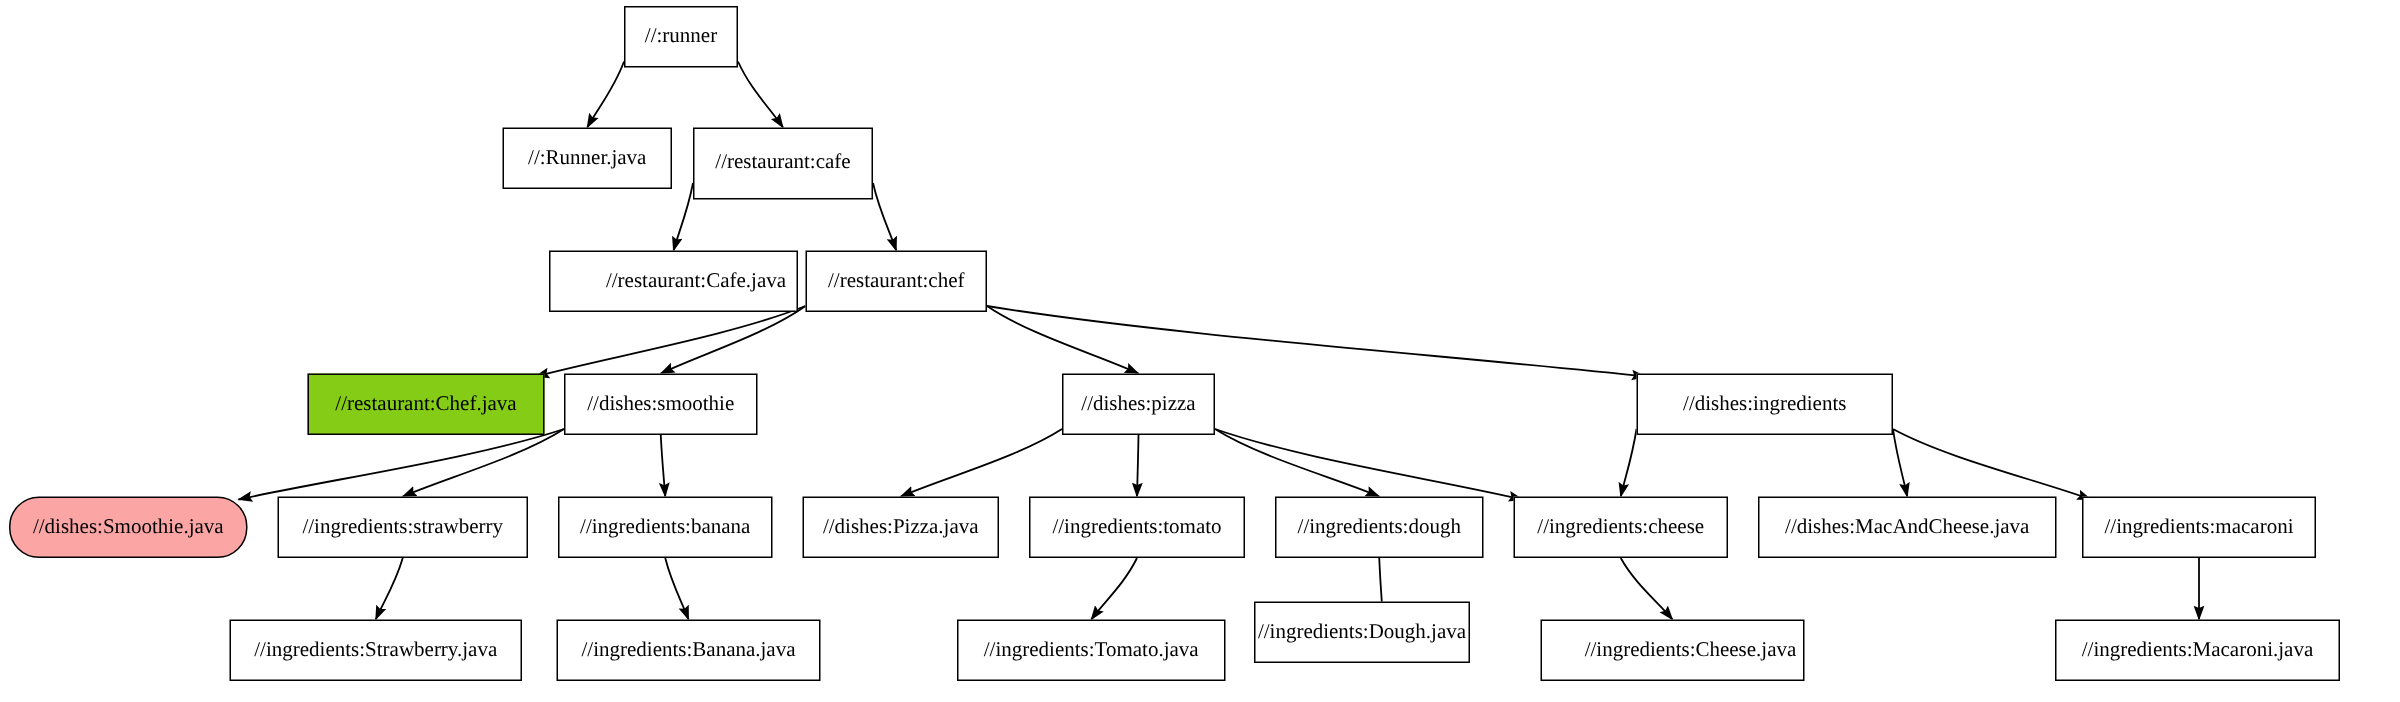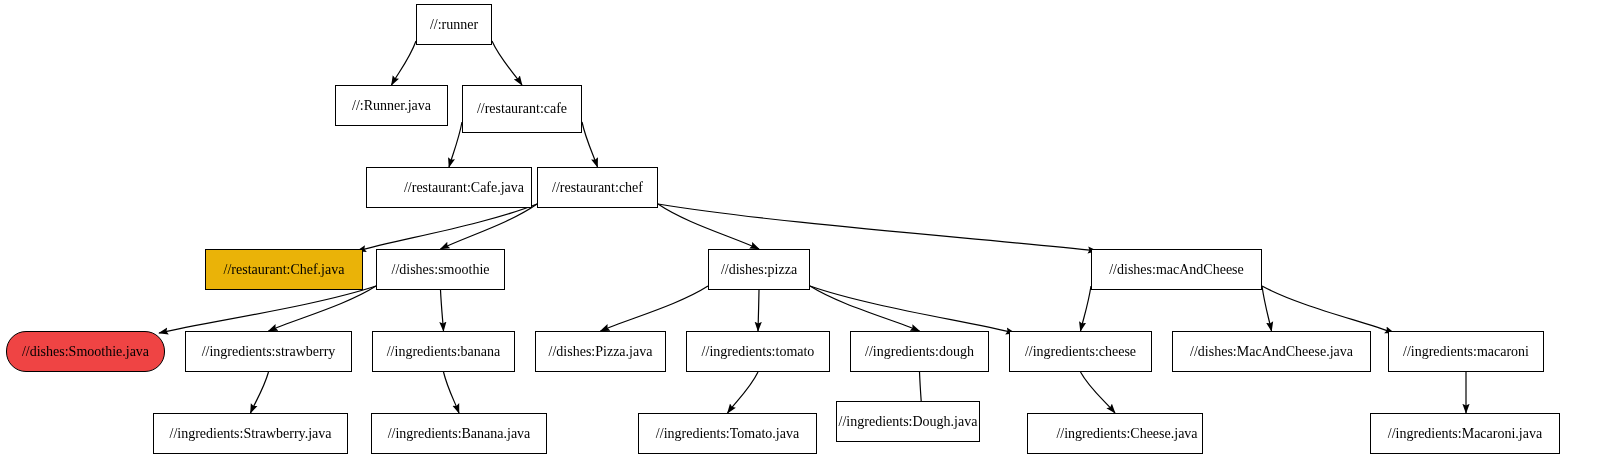--- a/index.html
+++ b/index.html
@@ -87,33 +87,33 @@
       </div>
       <div class="node" style="left: 462px; top: 85px; width: 120px; height: 48px; border-color: rgb(0, 0, 0); background: rgb(255, 255, 255);">
         <span class="node-label" style="font-size: 14px;">//restaurant:cafe</span>
       </div>
       <div class="node" style="left: 366px; top: 167px; width: 166px; height: 41px; border-color: rgb(0, 0, 0); background: rgb(255, 255, 255);">
         <span class="node-label" style="font-size: 14px; margin-left: 30px;">//restaurant:Cafe.java</span>
       </div>
       <div class="node" style="left: 537px; top: 167px; width: 121px; height: 41px; border-color: rgb(0, 0, 0); background: rgb(255, 255, 255);">
         <span class="node-label" style="font-size: 14px;">//restaurant:chef</span>
       </div>
-      <div class="node" style="left: 205px; top: 249px; width: 158px; height: 41px; border-color: rgb(0, 0, 0); background: #eab308;">
+      <div class="node" style="left: 205px; top: 249px; width: 158px; height: 41px; border-color: rgb(0, 0, 0); background: #84cc16;">
         <span class="node-label" style="font-size: 14px;">//restaurant:Chef.java</span>
       </div>
       <div class="node" style="left: 376px; top: 249px; width: 129px; height: 41px; border-color: rgb(0, 0, 0); background: rgb(255, 255, 255);">
         <span class="node-label" style="font-size: 14px;">//dishes:smoothie</span>
       </div>
       <div class="node" style="left: 708px; top: 249px; width: 102px; height: 41px; border-color: rgb(0, 0, 0); background: rgb(255, 255, 255);">
         <span class="node-label" style="font-size: 14px;">//dishes:pizza</span>
       </div>
       <div class="node" style="left: 1091px; top: 249px; width: 171px; height: 41px; border-color: rgb(0, 0, 0); background: rgb(255, 255, 255);">
-        <span class="node-label" style="font-size: 14px;">//dishes:macAndCheese</span>
+        <span class="node-label" style="font-size: 14px;">//dishes:ingredients</span>
       </div>
-      <div class="node" style="left: 6px; top: 331px; width: 159px; height: 41px; border-color: rgb(0, 0, 0); background: #ef4444; border-radius: 20px;">
+      <div class="node" style="left: 6px; top: 331px; width: 159px; height: 41px; border-color: rgb(0, 0, 0); background: #fca5a5; border-radius: 20px;">
         <span class="node-label" style="font-size: 14px;">//dishes:Smoothie.java</span>
       </div>
       <div class="node" style="left: 185px; top: 331px; width: 167px; height: 41px; border-color: rgb(0, 0, 0); background: rgb(255, 255, 255);">
         <span class="node-label" style="font-size: 14px;">//ingredients:strawberry</span>
       </div>
       <div class="node" style="left: 372px; top: 331px; width: 143px; height: 41px; border-color: rgb(0, 0, 0); background: rgb(255, 255, 255);">
         <span class="node-label" style="font-size: 14px;">//ingredients:banana</span>
       </div>
       <div class="node" style="left: 535px; top: 331px; width: 131px; height: 41px; border-color: rgb(0, 0, 0); background: rgb(255, 255, 255);">
         <span class="node-label" style="font-size: 14px;">//dishes:Pizza.java</span>

